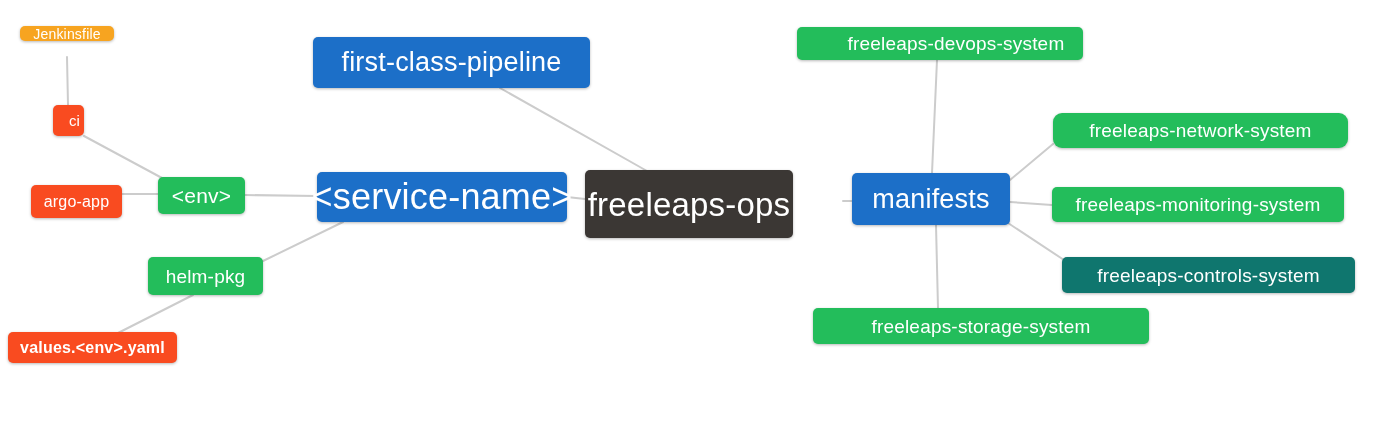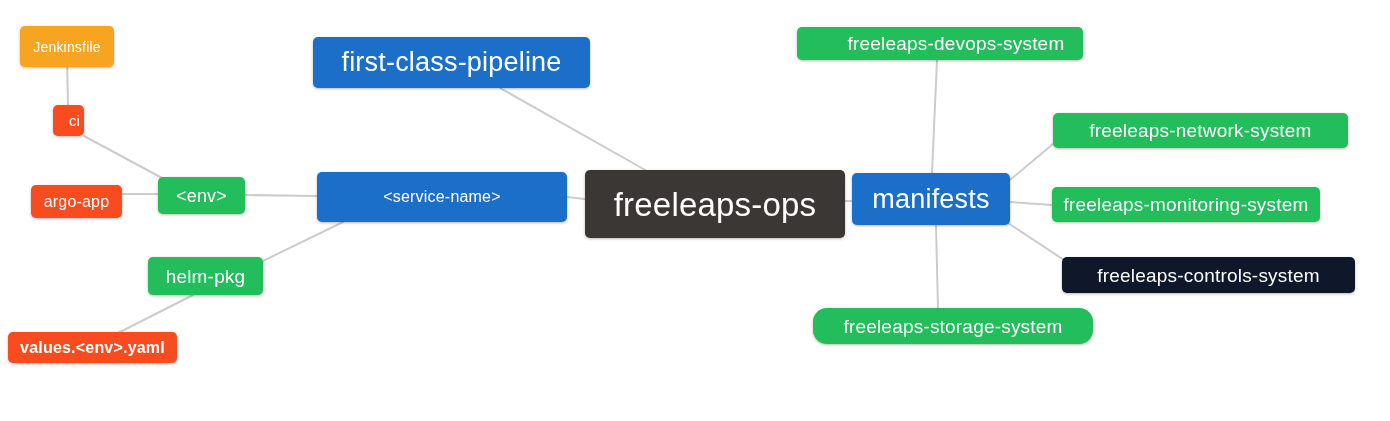--- a/index.html
+++ b/index.html
@@ -51,29 +51,29 @@
       <line x1="500" y1="88" x2="647" y2="171" stroke="#cccccc" stroke-width="2" stroke-linecap="round"></line>
       <line x1="567" y1="197" x2="585" y2="199" stroke="#cccccc" stroke-width="2" stroke-linecap="round"></line>
       <line x1="843" y1="201" x2="852" y2="201" stroke="#cccccc" stroke-width="2" stroke-linecap="round"></line>
       <line x1="932" y1="173" x2="937" y2="60" stroke="#cccccc" stroke-width="2" stroke-linecap="round"></line>
       <line x1="1010" y1="180" x2="1053" y2="144" stroke="#cccccc" stroke-width="2" stroke-linecap="round"></line>
       <line x1="1010" y1="202" x2="1052" y2="205" stroke="#cccccc" stroke-width="2" stroke-linecap="round"></line>
       <line x1="1008" y1="223" x2="1064" y2="260" stroke="#cccccc" stroke-width="2" stroke-linecap="round"></line>
       <line x1="936" y1="225" x2="938" y2="308" stroke="#cccccc" stroke-width="2" stroke-linecap="round"></line>
     </svg>
   <div id="node-layer">
-      <div class="node" style="left: 20px; top: 26px; width: 94px; height: 41px; font-size: 14px; background: rgb(247, 164, 32); color: rgb(255, 255, 255);">Jenkinsfile</div>
+      <div class="node" style="left: 20px; top: 26px; width: 94px; height: 15px; font-size: 14px; background: rgb(247, 164, 32); color: rgb(255, 255, 255);">Jenkinsfile</div>
       <div class="node" style="left: 53px; top: 105px; width: 31px; height: 31px; font-size: 15px; background: rgb(249, 75, 32); color: rgb(255, 255, 255); padding-left: 12px;">ci</div>
       <div class="node" style="left: 31px; top: 177px; width: 91px; height: 33px; font-size: 16px; background: rgb(249, 75, 32); color: rgb(255, 255, 255); margin-top: 8px;">argo-app</div>
-      <div class="node" style="left: 158px; top: 177px; width: 87px; height: 37px; font-size: 18px; background: rgb(35, 189, 91); color: rgb(255, 255, 255);">&lt;env&gt;</div>
+      <div class="node" style="left: 158px; top: 177px; width: 87px; height: 37px; font-size: 21px; background: rgb(35, 189, 91); color: rgb(255, 255, 255);">&lt;env&gt;</div>
       <div class="node" style="left: 148px; top: 257px; width: 115px; height: 38px; font-size: 19px; background: rgb(35, 189, 91); color: rgb(255, 255, 255);">helm-pkg</div>
       <div class="node" style="left: 8px; top: 332px; width: 169px; height: 31px; font-size: 16px; background: rgb(249, 75, 32); color: rgb(255, 255, 255); font-weight: bold;">values.&lt;env&gt;.yaml</div>
       <div class="node" style="left: 313px; top: 37px; width: 277px; height: 51px; font-size: 27px; background: rgb(28, 111, 200); color: rgb(255, 255, 255); text-align: right;">first-class-pipeline</div>
-      <div class="node" style="left: 317px; top: 172px; width: 250px; height: 50px; font-size: 16px; background: rgb(28, 111, 200); color: rgb(255, 255, 255);">&lt;service-name&gt;</div>
-      <div class="node" style="left: 585px; top: 170px; width: 260px; height: 68px; font-size: 33px; background: rgb(59, 55, 52); color: rgb(255, 255, 255);">freeleaps-ops</div>
+      <div class="node" style="left: 317px; top: 172px; width: 250px; height: 50px; font-size: 36px; background: rgb(28, 111, 200); color: rgb(255, 255, 255);">&lt;service-name&gt;</div>
+      <div class="node" style="left: 585px; top: 170px; width: 208px; height: 68px; font-size: 33px; background: rgb(59, 55, 52); color: rgb(255, 255, 255);">freeleaps-ops</div>
       <div class="node" style="left: 852px; top: 173px; width: 158px; height: 52px; font-size: 27px; background: rgb(28, 111, 200); color: rgb(255, 255, 255);">manifests</div>
       <div class="node" style="left: 797px; top: 27px; width: 286px; height: 33px; font-size: 19px; background: rgb(35, 189, 91); color: rgb(255, 255, 255); padding-left: 32px;">freeleaps-devops-system</div>
-      <div class="node" style="left: 1053px; top: 113px; width: 295px; height: 35px; font-size: 19px; background: rgb(35, 189, 91); color: rgb(255, 255, 255);">freeleaps-network-system</div>
-      <div class="node" style="left: 1052px; top: 187px; width: 268px; height: 35px; font-size: 19px; background: rgb(35, 189, 91); color: rgb(255, 255, 255);">freeleaps-monitoring-system</div>
-      <div class="node" style="left: 1062px; top: 257px; width: 293px; height: 36px; font-size: 19px; background: #0f172a; color: rgb(255, 255, 255);">freeleaps-controls-system</div>
-      <div class="node" style="left: 813px; top: 308px; width: 280px; height: 36px; font-size: 19px; background: rgb(35, 189, 91); color: rgb(255, 255, 255); border-radius: 14px;">freeleaps-storage-system</div>
+      <div class="node" style="left: 1053px; top: 113px; width: 295px; height: 35px; font-size: 19px; background: rgb(35, 189, 91); color: rgb(255, 255, 255); border-radius: 9px;">freeleaps-network-system</div>
+      <div class="node" style="left: 1052px; top: 187px; width: 292px; height: 35px; font-size: 19px; background: rgb(35, 189, 91); color: rgb(255, 255, 255);">freeleaps-monitoring-system</div>
+      <div class="node" style="left: 1062px; top: 257px; width: 293px; height: 36px; font-size: 19px; background: #0f766e; color: rgb(255, 255, 255);">freeleaps-controls-system</div>
+      <div class="node" style="left: 813px; top: 308px; width: 336px; height: 36px; font-size: 19px; background: rgb(35, 189, 91); color: rgb(255, 255, 255);">freeleaps-storage-system</div>
     </div>
 </div>
 
 </body></html>

